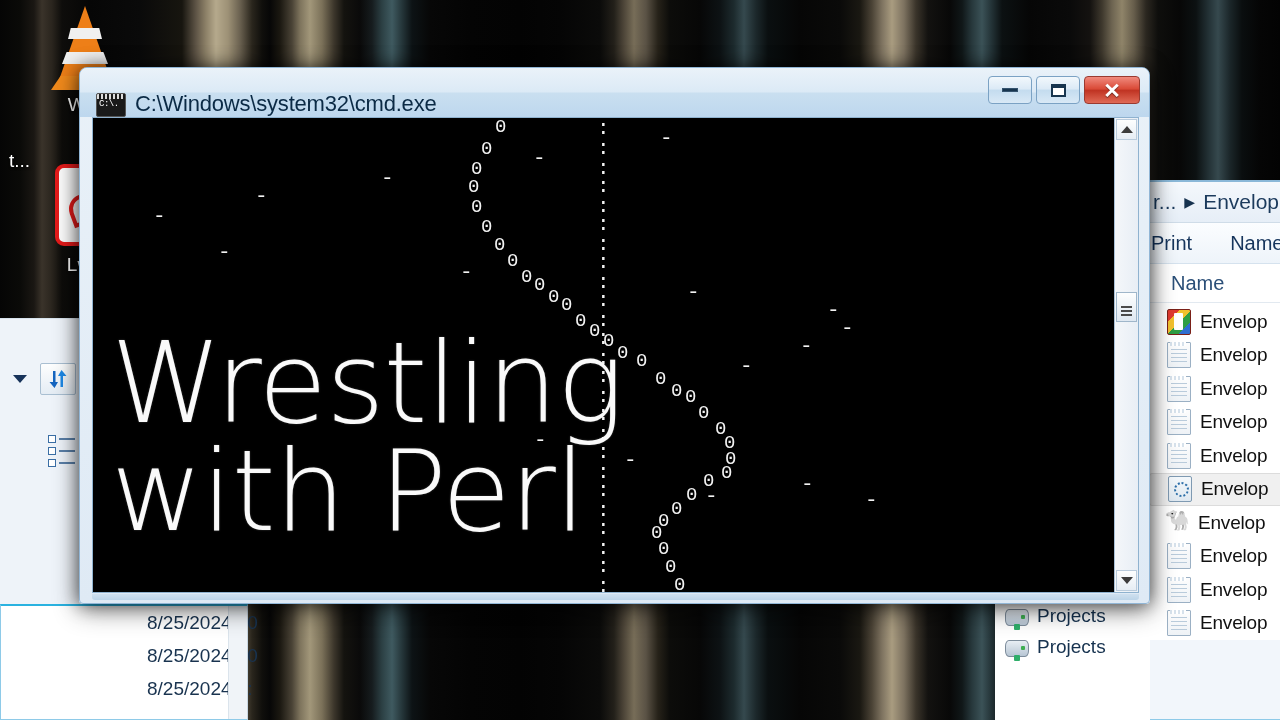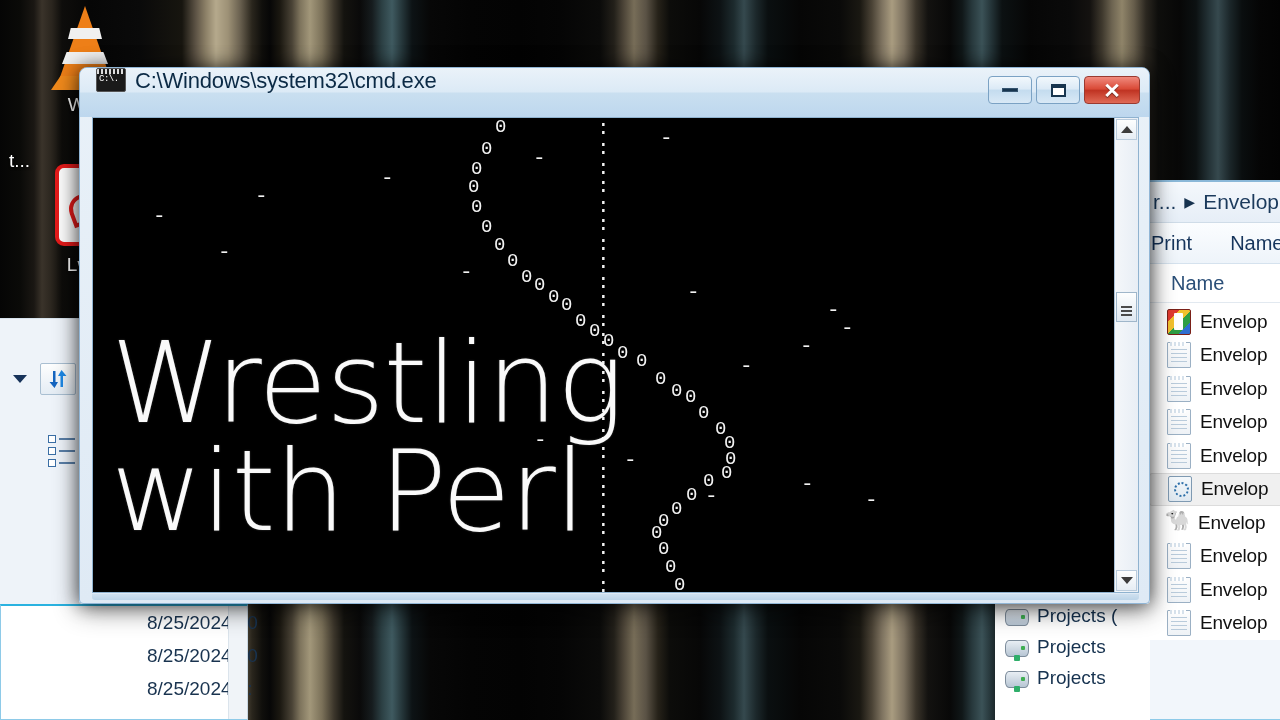--- a/index.html
+++ b/index.html
@@ -323,21 +323,21 @@
     background: linear-gradient(180deg, #e9f1f8 0%, #dfeaf5 100%);
     border: 1px solid #91b6d6;
     border-radius: 8px 8px 4px 4px;
     box-shadow: 0 0 18px rgba(0,0,0,0.55), 0 6px 26px rgba(0,0,0,0.45);
     box-sizing: border-box;
     padding: 0;
   }
   #cmd-titlebar {
     position: relative;
     height: 49px;
-    display: flex; align-items: flex-start;
+    display: flex; align-items: flex-end;
     border-radius: 7px 7px 0 0;
     background: linear-gradient(180deg,#eaf2f9 0%, #dceaf6 48%, #c9dff0 52%, #bdd7ee 100%);
     padding-left: 16px;
   }
   #cmd-icon {
     width: 28px; height: 22px;
     background: #1a1a1a;
     border: 1px solid #555;
     border-radius: 2px;
     position: relative;
@@ -614,24 +614,20 @@
       </div>
       <div class="er-row">
         <span class="ico ico-doc"></span>
         <span class="er-label">Envelop</span>
       </div>
     </div>
   </div>
 
   <div style="position:absolute; left:995px; top:598px; width:155px; height:122px;
               background:#fff; border-top:2px solid #2ab2e0; overflow:hidden;">
-    <div style="height:31px; display:flex; align-items:center; padding-left:10px; font-size:19px; color:#16324f; white-space:nowrap;">
-      <span class="ico ico-drive" style="width:24px"></span>
-      <span style="margin-left:8px">Projects (</span>
-    </div>
     <div style="height:31px; display:flex; align-items:center; padding-left:10px; font-size:19px; color:#16324f; white-space:nowrap;">
       <span class="ico ico-drive ico-net" style="width:24px"></span>
       <span style="margin-left:8px">Projects</span>
     </div>
     <div style="height:31px; display:flex; align-items:center; padding-left:10px; font-size:19px; color:#16324f; white-space:nowrap;">
       <span class="ico ico-drive ico-net" style="width:24px"></span>
       <span style="margin-left:8px">Projects</span>
     </div>
   </div>
 

